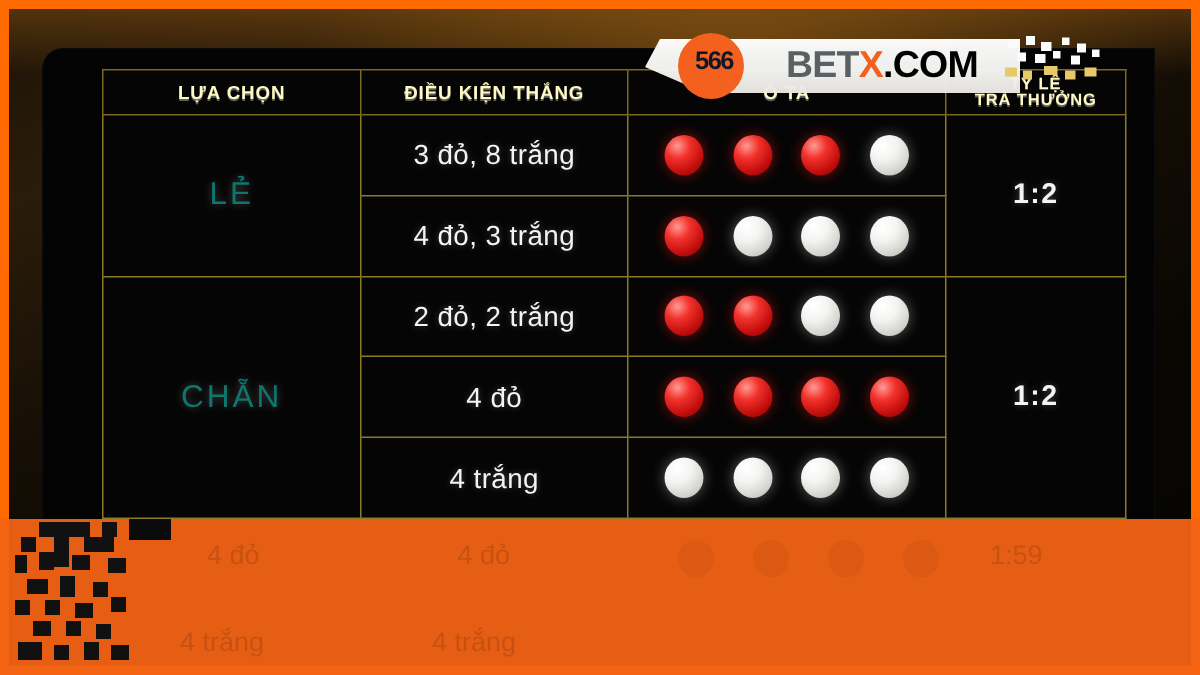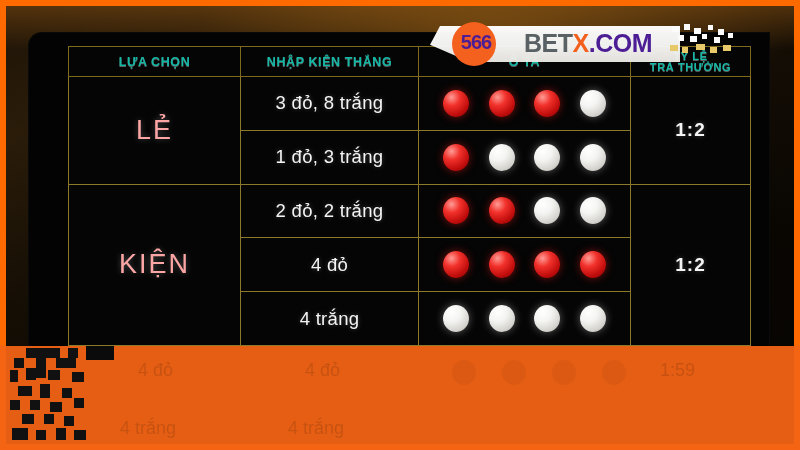--- a/index.html
+++ b/index.html
@@ -52,33 +52,33 @@
   #tbl td, #tbl th {
     padding: 0;
     border: 1px solid #8a7a2a;
     text-align: center;
     vertical-align: middle;
     background: #050505;
   }
   .hdr {
     height: 28px;
     background: linear-gradient(180deg,#fff0a8 0%, #f5d55c 30%, #e8bb33 62%, #d99d16 100%);
-    color: #14b8a6;
+    color: #fef9c3;
     font-size: 12.5px;
     font-weight: bold;
     letter-spacing: 0.6px;
     border: 1px solid #7d6a1d !important;
     text-shadow: 0 1px 0 rgba(255,255,255,0.35);
     white-space: nowrap;
   }
   .hdr.two-line { line-height: 1.0; font-size: 11px; }
 
   .group-cell {
-    color: #fca5a5;
-    font-size: 27px;
+    color: #0f766e;
+    font-size: 21px;
     letter-spacing: 2px;
     text-shadow: 0 0 6px rgba(255,255,255,0.28);
     margin-top: 15px;
   }
   .cond-cell {
     color: #f4f4f4;
     font-size: 18.5px;
     letter-spacing: 0.3px;
     text-shadow: 0 0 5px rgba(255,255,255,0.25);
   }
@@ -144,28 +144,28 @@
     left: 22px; top: 0px;
     width: 44px; height: 44px;
     border-radius: 50%;
     background: #f4601e;
   }
   #logo-566 {
     position: absolute;
     left: 27px; top: 9px;
     width: 38px;
     text-align: center;
-    color: #4c1d95;
-    font-size: 20px;
+    color: #0f172a;
+    font-size: 17px;
     font-weight: bold;
     letter-spacing: -1px;
   }
   .lg-bet { color: #5a6164; }
   .lg-x { color: #f4601e; }
-  .lg-com { color: #4c1d95; }
+  .lg-com { color: #000000; }
 
   
   #mosaic-tr {
     position: absolute;
     left: 668px; top: 24px;
     width: 80px; height: 34px;
   }
   .mblk { position: absolute; background: #fbfbfb; }
   .mblk.d { background: #e8c96a; }
 
@@ -225,21 +225,21 @@
   <table id="tbl">
     <colgroup>
       <col style="width:172px">
         <col style="width:178px">
         <col style="width:212px">
         <col style="width:120px">
     </colgroup>
     <tbody>
         <tr>
       <th class="hdr">LỰA CHỌN</th>
-      <th class="hdr">NHẬP KIỆN THẮNG</th>
+      <th class="hdr">ĐIỀU KIỆN THẮNG</th>
       <th class="hdr">Ổ TA</th>
       <th class="hdr two-line">
         <div>TỶ LỆ</div>
         <div>TRẢ THƯỞNG</div>
       </th>
     </tr>
 
     <tr class="row-h">
       <td class="group-cell" rowspan="2">LẺ</td>
       <td class="cond-cell">3 đỏ, 8 trắng</td>
@@ -247,33 +247,33 @@
         <div class="balls">
           <span class="ball red"></span>
           <span class="ball red"></span>
           <span class="ball red"></span>
           <span class="ball white"></span>
         </div>
       </td>
       <td class="pay-cell" rowspan="2">1:2</td>
     </tr>
     <tr class="row-h">
-      <td class="cond-cell">1 đỏ, 3 trắng</td>
-      <td>
-        <div class="balls">
-          <span class="ball red"></span>
-          <span class="ball white"></span>
-          <span class="ball white"></span>
-          <span class="ball white"></span>
-        </div>
-      </td>
-    </tr>
-
-    <tr class="row-h">
-      <td class="group-cell" rowspan="3">KIỆN</td>
+      <td class="cond-cell">4 đỏ, 3 trắng</td>
+      <td>
+        <div class="balls">
+          <span class="ball red"></span>
+          <span class="ball white"></span>
+          <span class="ball white"></span>
+          <span class="ball white"></span>
+        </div>
+      </td>
+    </tr>
+
+    <tr class="row-h">
+      <td class="group-cell" rowspan="3">CHẴN</td>
       <td class="cond-cell">2 đỏ, 2 trắng</td>
       <td>
         <div class="balls">
           <span class="ball red"></span>
           <span class="ball red"></span>
           <span class="ball white"></span>
           <span class="ball white"></span>
         </div>
       </td>
       <td class="pay-cell" rowspan="3">1:2</td>

